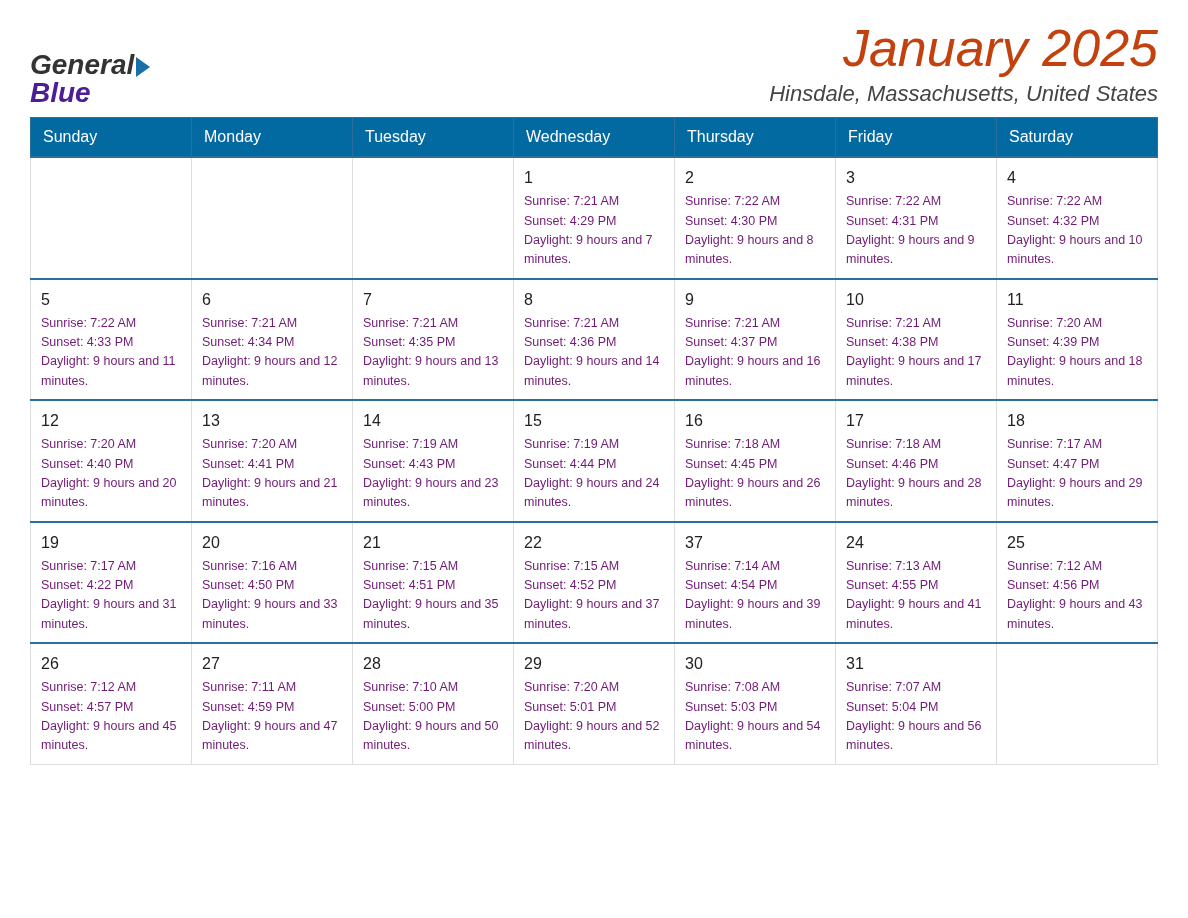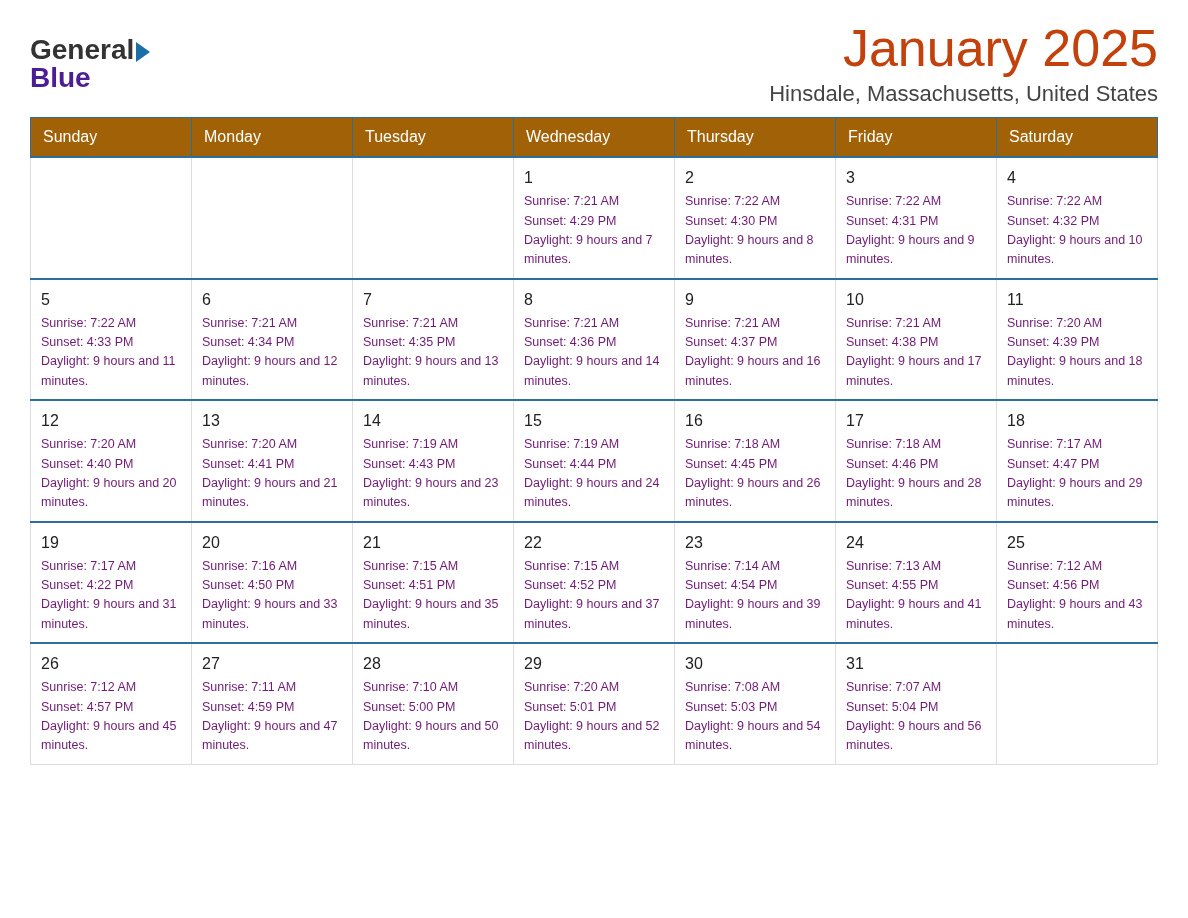--- a/index.html
+++ b/index.html
@@ -6,22 +6,23 @@
     body {
       font-family: Arial, Helvetica, sans-serif;
       background: #fff;
       width: 1188px;
       min-height: 918px;
       padding: 20px 30px;
     }
     .header {
       display: flex;
       justify-content: space-between;
-      align-items: center;
+      align-items: flex-end;
       margin-bottom: 10px;
+      font-style: italic;
     }
     .logo {
       display: flex;
       align-items: center;
     }
     .logo-text-general {
       font-size: 28px;
       font-weight: bold;
       color: #333;
     }
@@ -62,21 +63,21 @@
       color: #444;
       margin-top: 4px;
       margin-left: 16px;
     }
     .calendar-table {
       width: 100%;
       border-collapse: collapse;
       margin-top: 10px;
     }
     .calendar-table th {
-      background-color: #a16207;
+      background-color: #0369a1;
       color: #fff;
       font-size: 16px;
       font-weight: normal;
       padding: 10px 12px;
       text-align: left;
       border: 1px solid #2c6e9e;
     }
     .calendar-table td {
       border: 1px solid #ccc;
       vertical-align: top;
@@ -299,21 +300,21 @@
 and 35 minutes.</div>
         </td>
         <td>
           <span class="day-number">22</span>
           <div class="day-info">Sunrise: 7:15 AM
 Sunset: 4:52 PM
 Daylight: 9 hours
 and 37 minutes.</div>
         </td>
         <td>
-          <span class="day-number">23</span>
+          <span class="day-number">37</span>
           <div class="day-info">Sunrise: 7:14 AM
 Sunset: 4:54 PM
 Daylight: 9 hours
 and 39 minutes.</div>
         </td>
         <td>
           <span class="day-number">24</span>
           <div class="day-info">Sunrise: 7:13 AM
 Sunset: 4:55 PM
 Daylight: 9 hours

